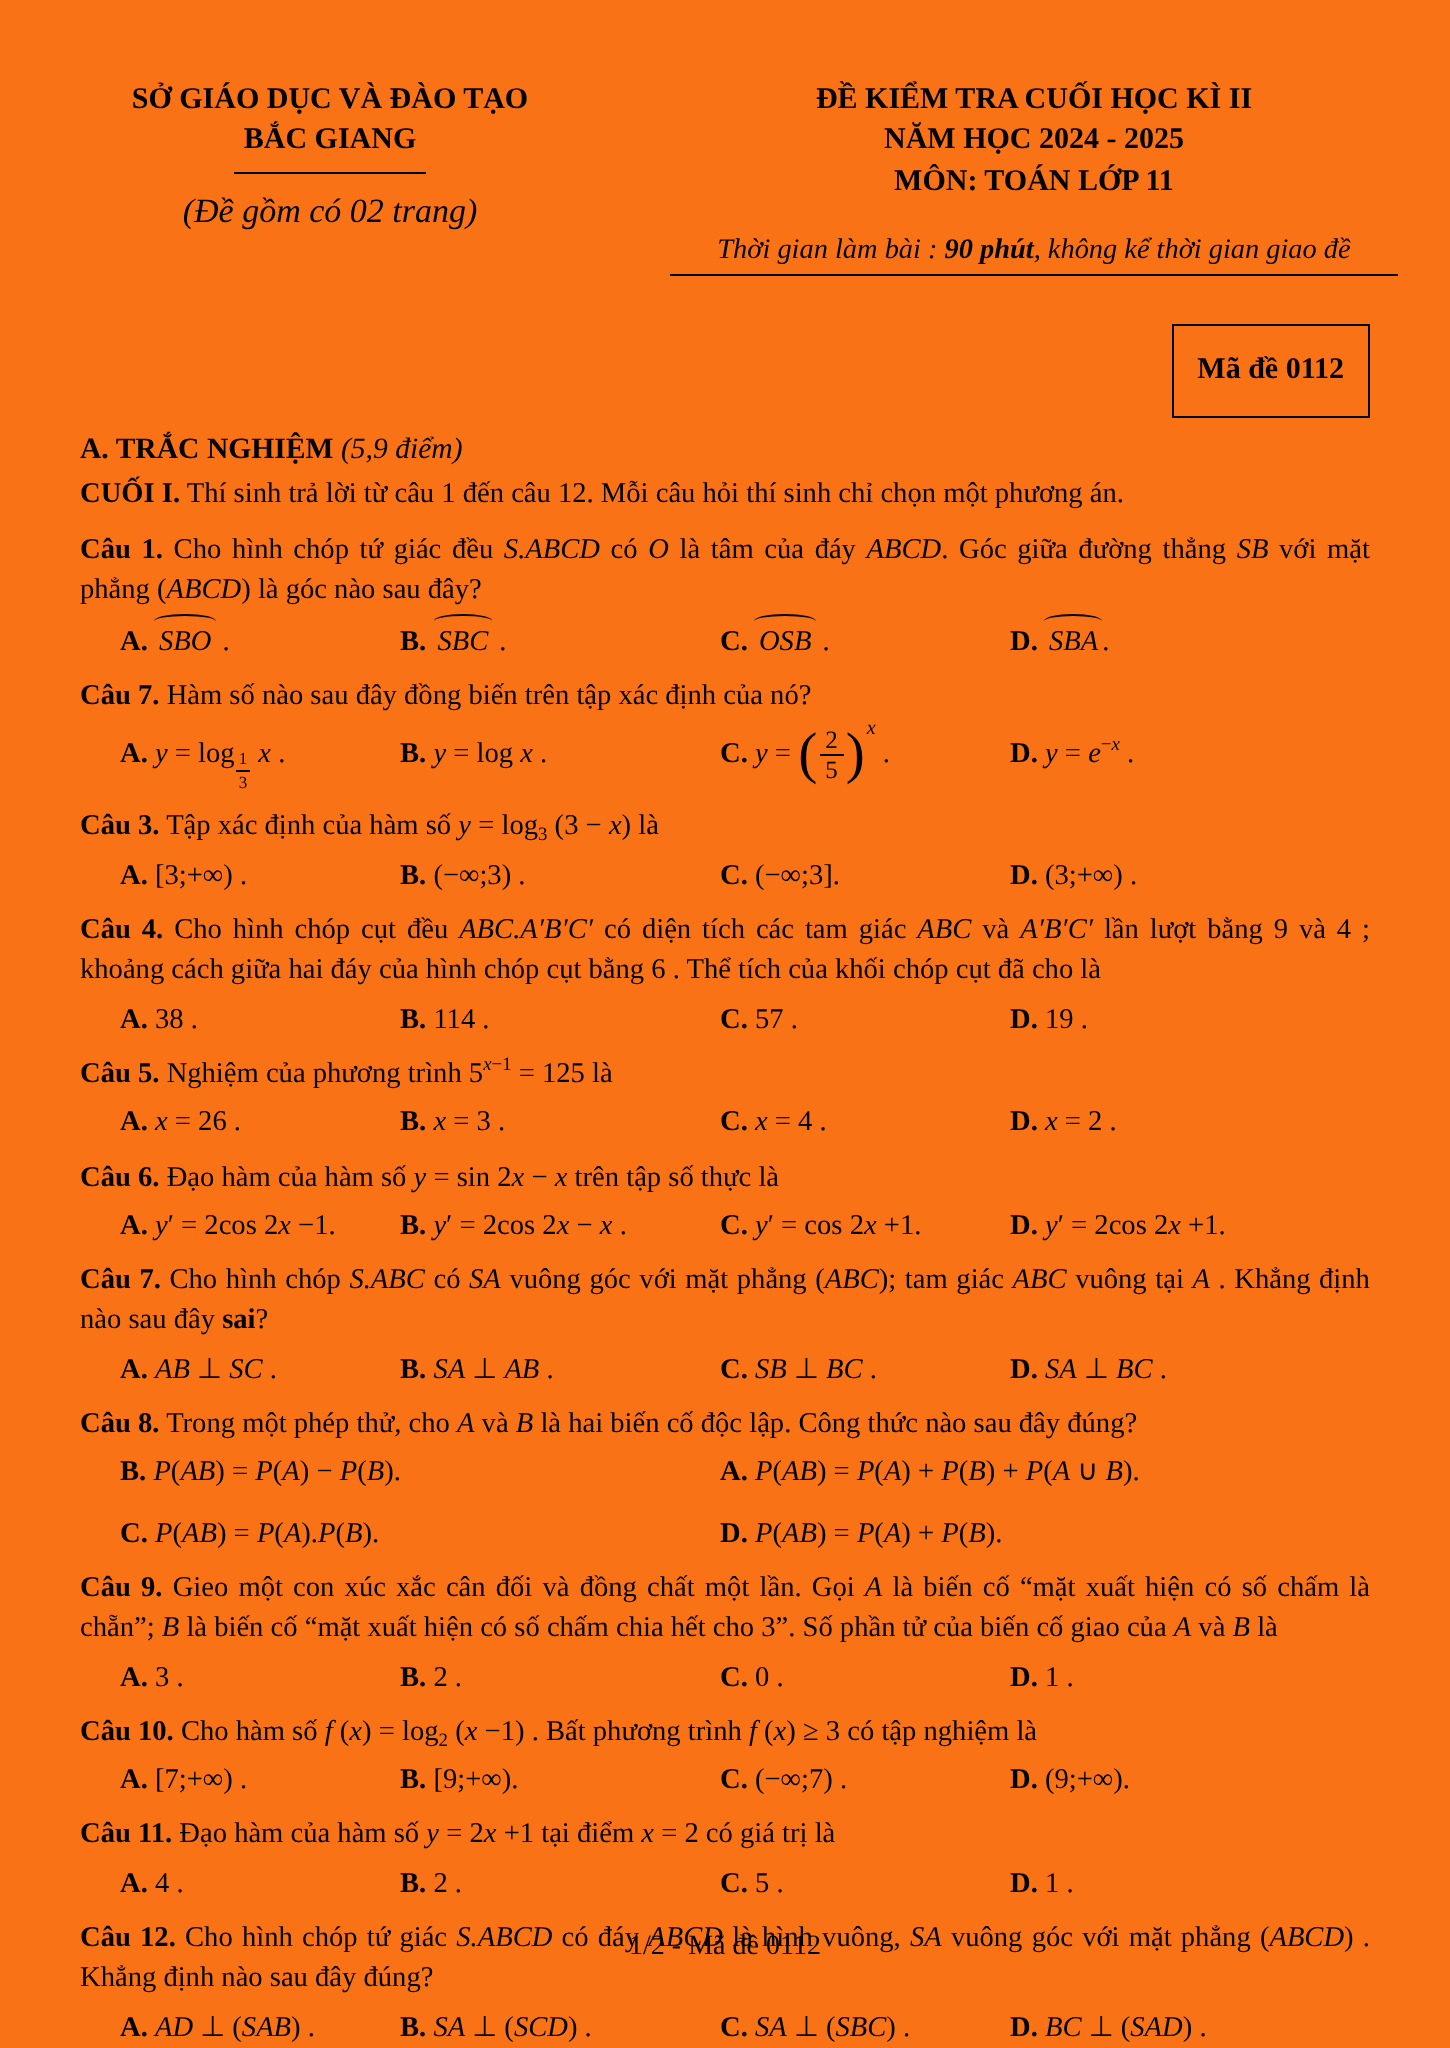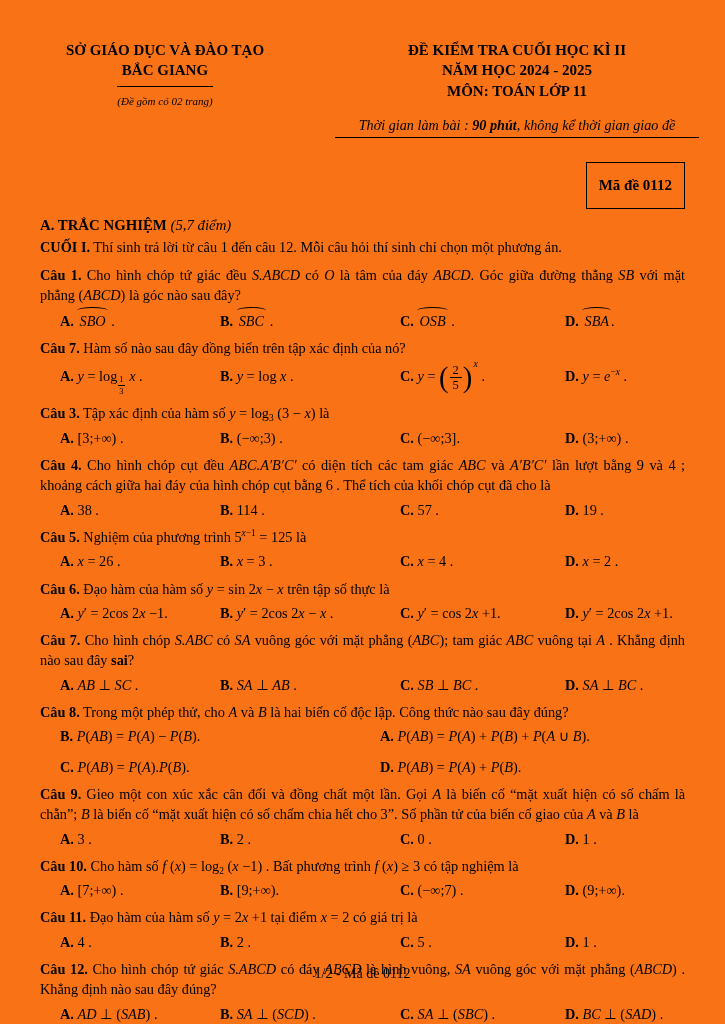--- a/index.html
+++ b/index.html
@@ -14,39 +14,38 @@
     font-size:14.3px;
     line-height:1.42;
     overflow:hidden;
   }
   
   .header{display:flex;justify-content:space-between;}
   .h-left{width:250px;text-align:center;}
   .h-right{width:364px;margin-right:-14px;text-align:center;}
   .hb{font-weight:bold;font-size:15px;line-height:1.35;}
   .h-rule{width:96px;border-bottom:1.4px solid #000;margin:5px auto 7px auto;}
-  .pages-note{font-style:italic;font-size:11px;}
+  .pages-note{font-style:italic;font-size:17px;}
   .time-note{font-style:italic;font-size:14.2px;border-bottom:1.2px solid #000;padding-bottom:2px;margin-top:14px;}
   
   .codebox-row{text-align:right;margin-top:24px;margin-bottom:6px;}
   .codebox{display:inline-block;border:1.6px solid #000;padding:12px 12px;font-weight:bold;font-size:15px;}
   
   .sec-heading{font-size:14.8px;margin-top:2px;}
   .part-line{margin-top:1px;}
   
   .question{margin-top:7px;}
   .q-text{margin:0;text-align:justify;}
   .q-label{font-weight:bold;}
   .opts{
     display:grid;
     grid-template-columns:140px 160px 145px 1fr;
     padding-left:20px;
     margin-top:4px;
     align-items:baseline;
-    gap:20px;
   }
   .opts.two-col{grid-template-columns:300px 1fr;row-gap:10px;}
   .opt-label{font-weight:bold;}
   
   i{font-style:italic;}
   sup{font-size:66%;line-height:0;}
   sub{font-size:66%;line-height:0;vertical-align:-3px;}
   .hat{position:relative;display:inline-block;padding:2px 2px 0 2px;}
   .hat::before{
     content:'';position:absolute;top:-2px;left:0;right:0;height:6px;
@@ -80,21 +79,21 @@
       <div class="hb">NĂM HỌC 2024 - 2025</div>
       <div class="hb">MÔN: TOÁN LỚP 11</div>
       <div class="time-note">Thời gian làm bài : <b>90 phút</b>, không kể thời gian giao đề</div>
     </div>
   </div>
 
   <div class="codebox-row">
     <div class="codebox">Mã đề 0112</div>
   </div>
 
-  <div class="sec-heading"><b>A. TRẮC NGHIỆM</b> <i>(5,7 điểm)</i></div>
+  <div class="sec-heading"><b>A. TRẮC NGHIỆM</b> <i>(5,9 điểm)</i></div>
   <div class="part-line"><b>CUỐI I.</b> Thí sinh trả lời từ câu 1 đến câu 12. Mỗi câu hỏi thí sinh chỉ chọn một phương án.</div>
 
   <div class="questions">
   <div class="question">
     <p class="q-text"><b class="q-label">Câu 1.</b> <span>Cho hình chóp tứ giác đều <i>S.ABCD</i> có <i>O</i> là tâm của đáy <i>ABCD</i>. Góc giữa đường thẳng <i>SB</i> với mặt phẳng (<i>ABCD</i>) là góc nào sau đây?</span></p>
     <div class="opts">
           <div class="opt"><b class="opt-label">A. </b><span><span class="hat"><i>SBO</i></span> .</span></div>
           <div class="opt"><b class="opt-label">B. </b><span><span class="hat"><i>SBC</i></span> .</span></div>
           <div class="opt"><b class="opt-label">C. </b><span><span class="hat"><i>OSB</i></span> .</span></div>
           <div class="opt"><b class="opt-label">D. </b><span><span class="hat"><i>SBA</i></span>.</span></div>

